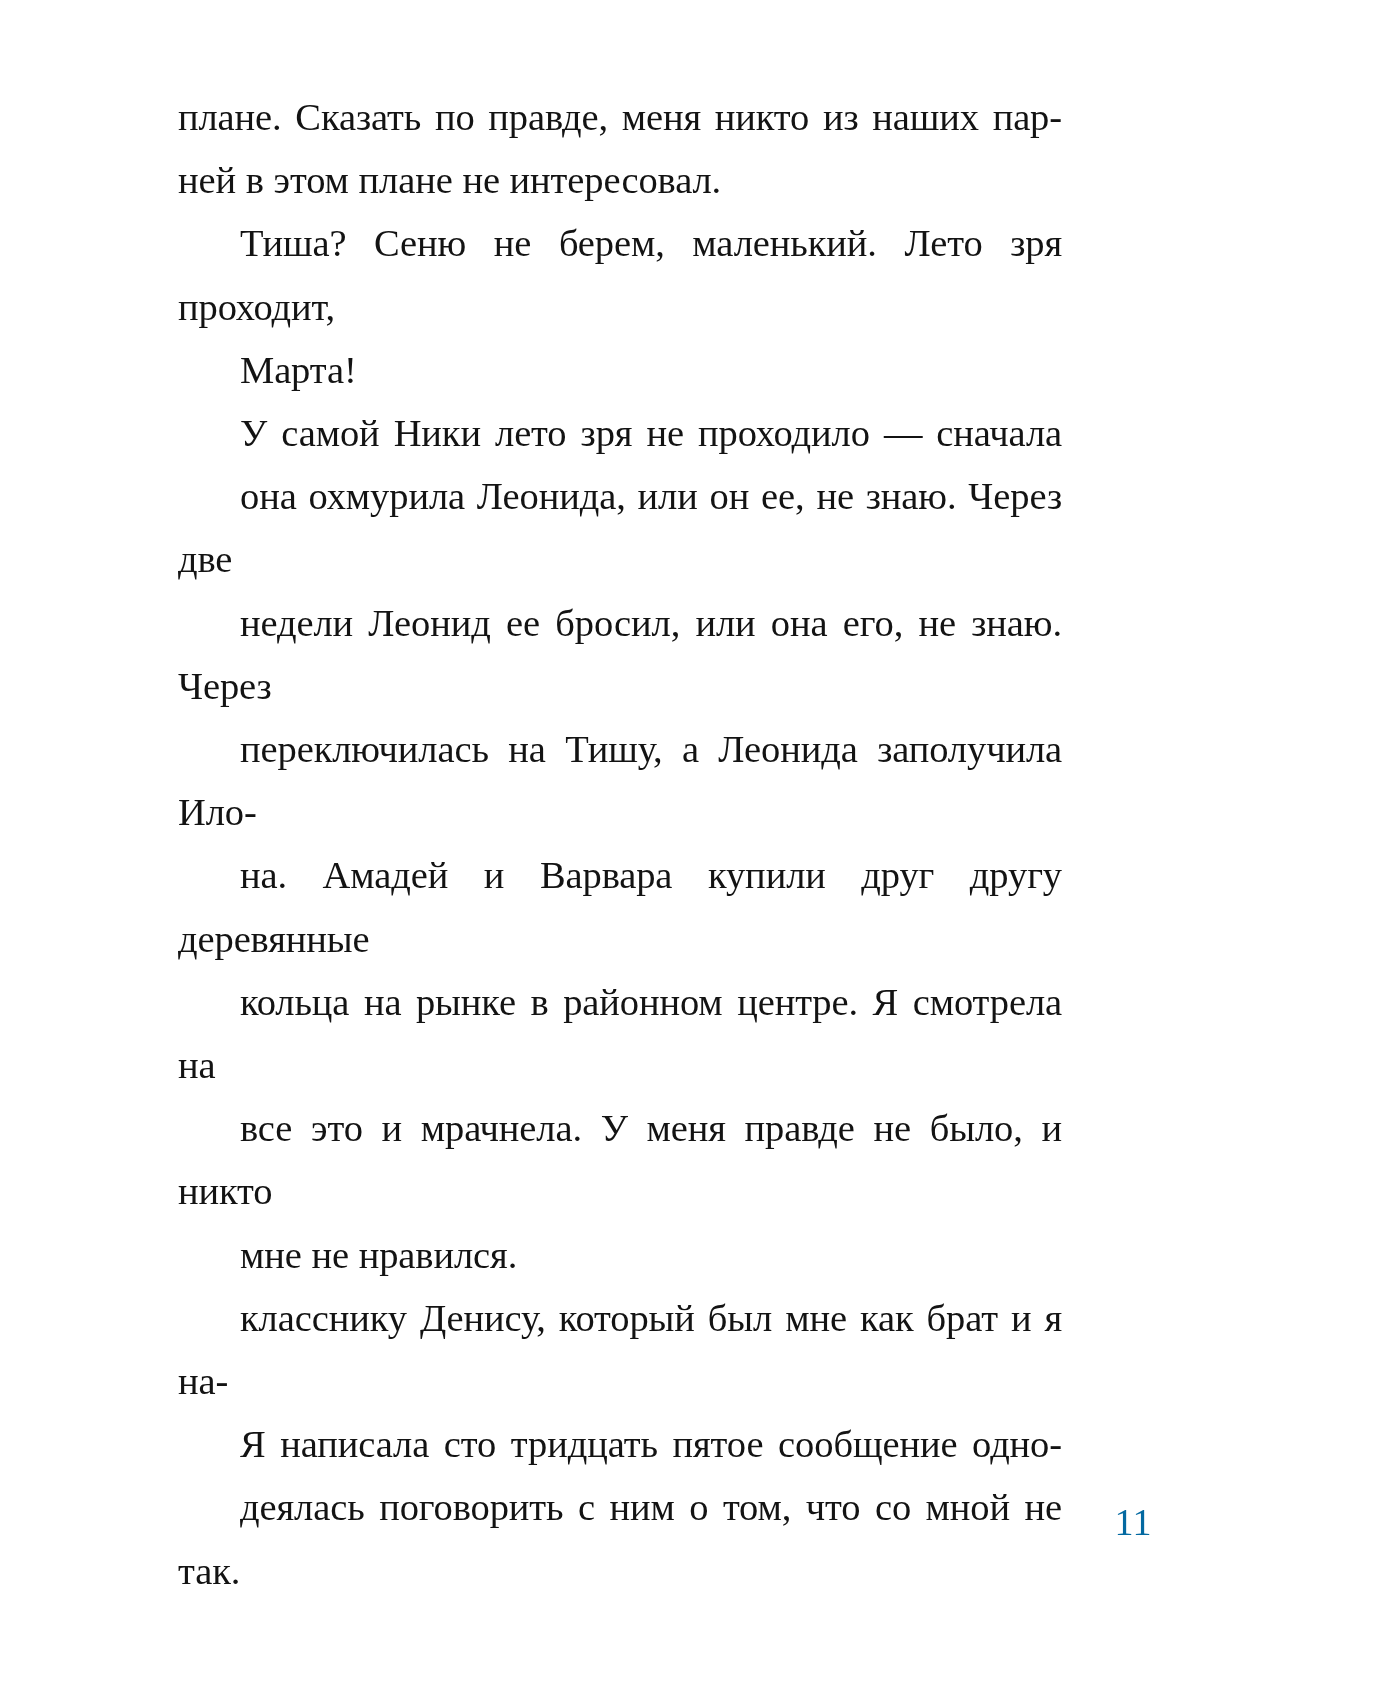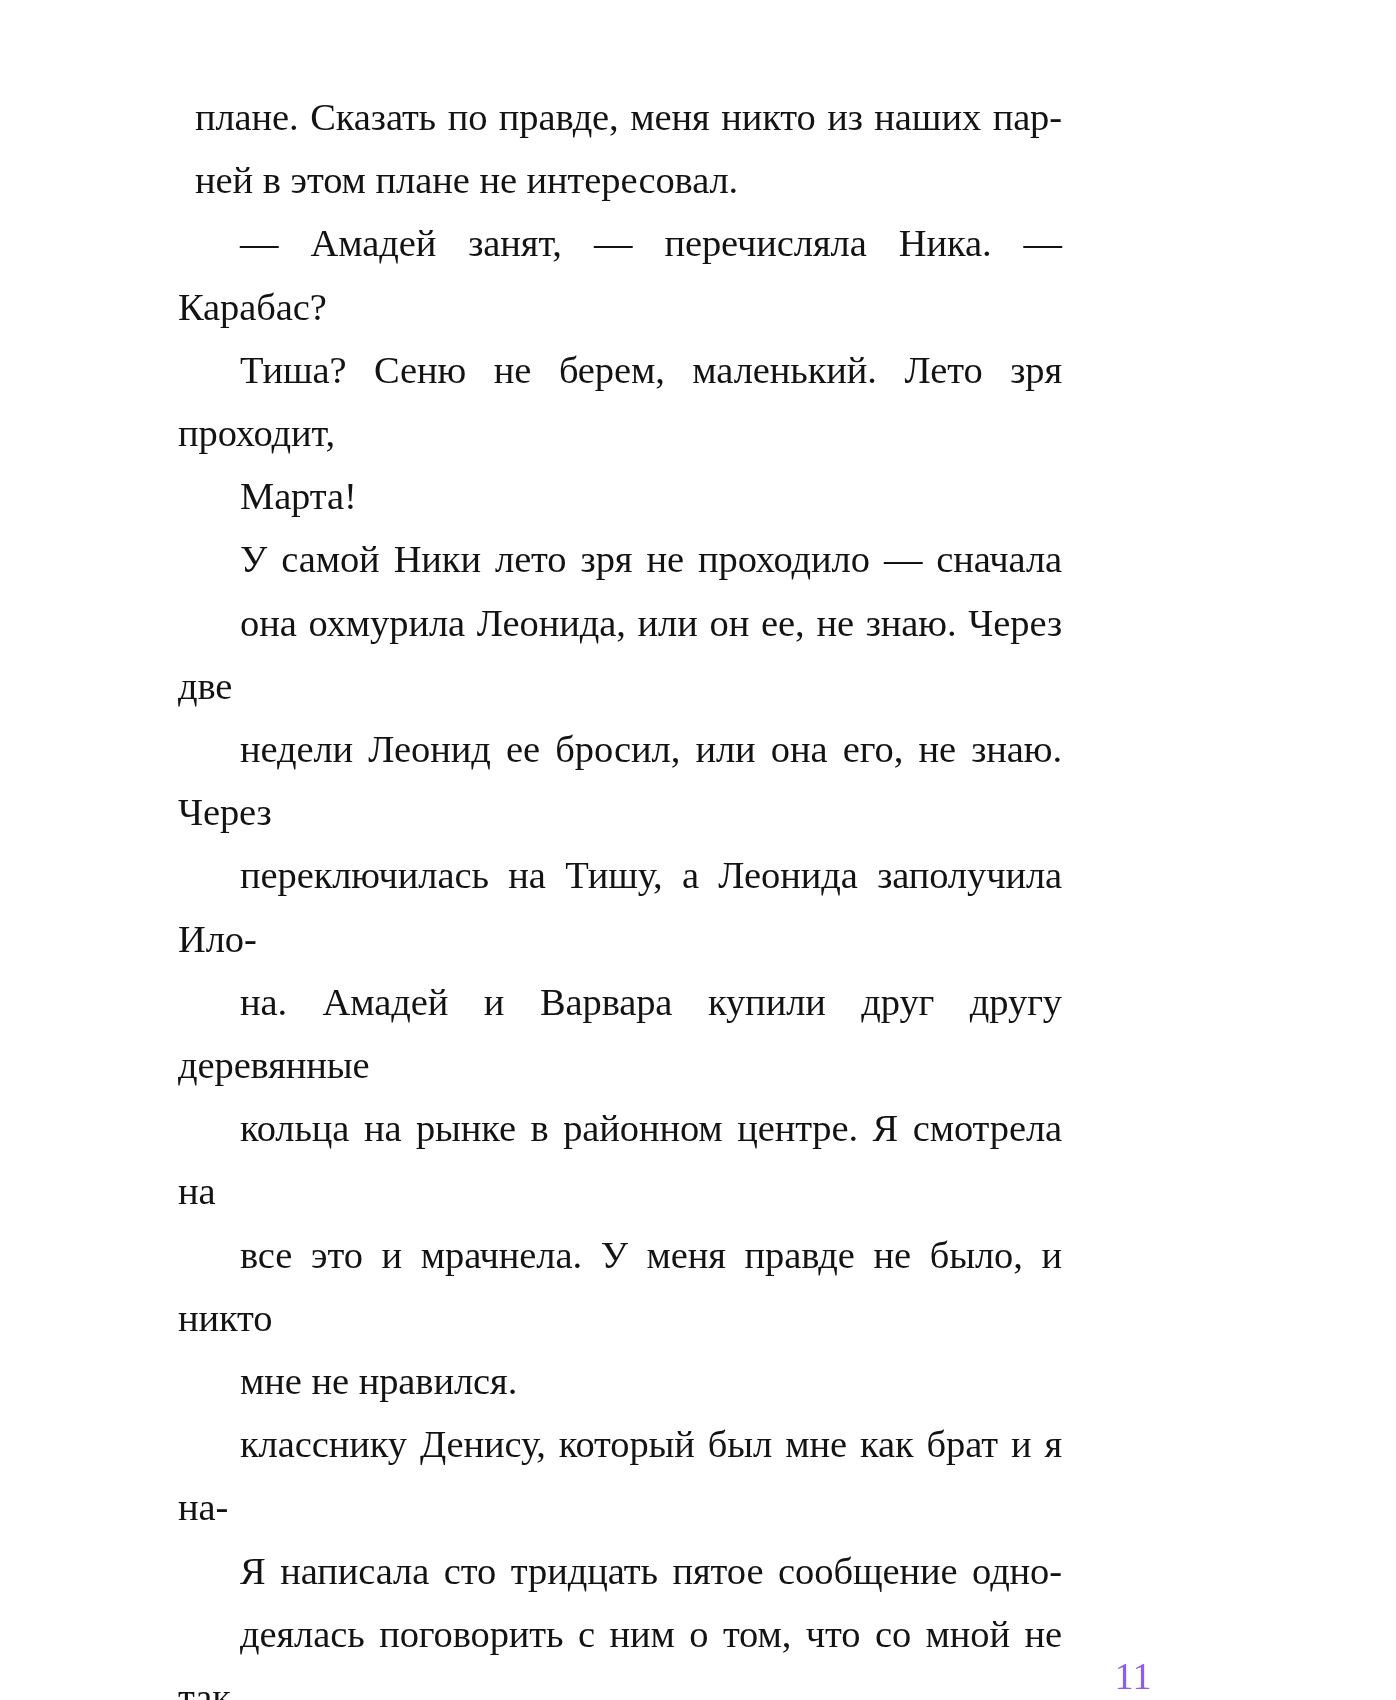--- a/index.html
+++ b/index.html
@@ -37,21 +37,20 @@
     text-indent: 62px;
     letter-spacing: -0.1px;
     word-spacing: 0.2px;
     -webkit-hyphens: none;
     hyphens: none;
     color: #131313;
   }
 
   .para.continuation {
     text-indent: 0;
-    margin-left: 17px;
   }
 
   
   .para .line {
     display: block;
     text-align: justify;
     text-align-last: justify;
     white-space: pre-wrap;
   }
 
@@ -59,39 +58,38 @@
     text-align-last: left;
   }
 
   .para .line.indented {
     text-indent: 62px;
   }
 
   .page-number {
     position: absolute;
     right: 244px;
-    top: 1652px;
+    top: 1498px;
     font-size: 38px;
     line-height: 48px;
-    color: #8b5cf6;
+    color: #0369a1;
     letter-spacing: 0.5px;
   }
 </style>
 </head>
 <body>
 
 <div class="page">
 
   <div class="text-block">
       <p class="para continuation">
         <span class="line">плане. Сказать по правде, меня никто из наших пар-</span>
         <span class="line last">ней в этом плане не интересовал.</span>
       </p>
       <p class="para">
-        <span class="line indented">— Амадей занят, — перечисляла Ника. — Карабас?</span>
         <span class="line">Тиша? Сеню не берем, маленький. Лето зря проходит,</span>
         <span class="line last">Марта!</span>
       </p>
       <p class="para">
         <span class="line indented">У самой Ники лето зря не проходило — сначала</span>
         <span class="line">она охмурила Леонида, или он ее, не знаю. Через две</span>
         <span class="line">недели Леонид ее бросил, или она его, не знаю. Через</span>
         <span class="line">переключилась на Тишу, а Леонида заполучила Ило-</span>
         <span class="line">на. Амадей и Варвара купили друг другу деревянные</span>
         <span class="line">кольца на рынке в районном центре. Я смотрела на</span>

